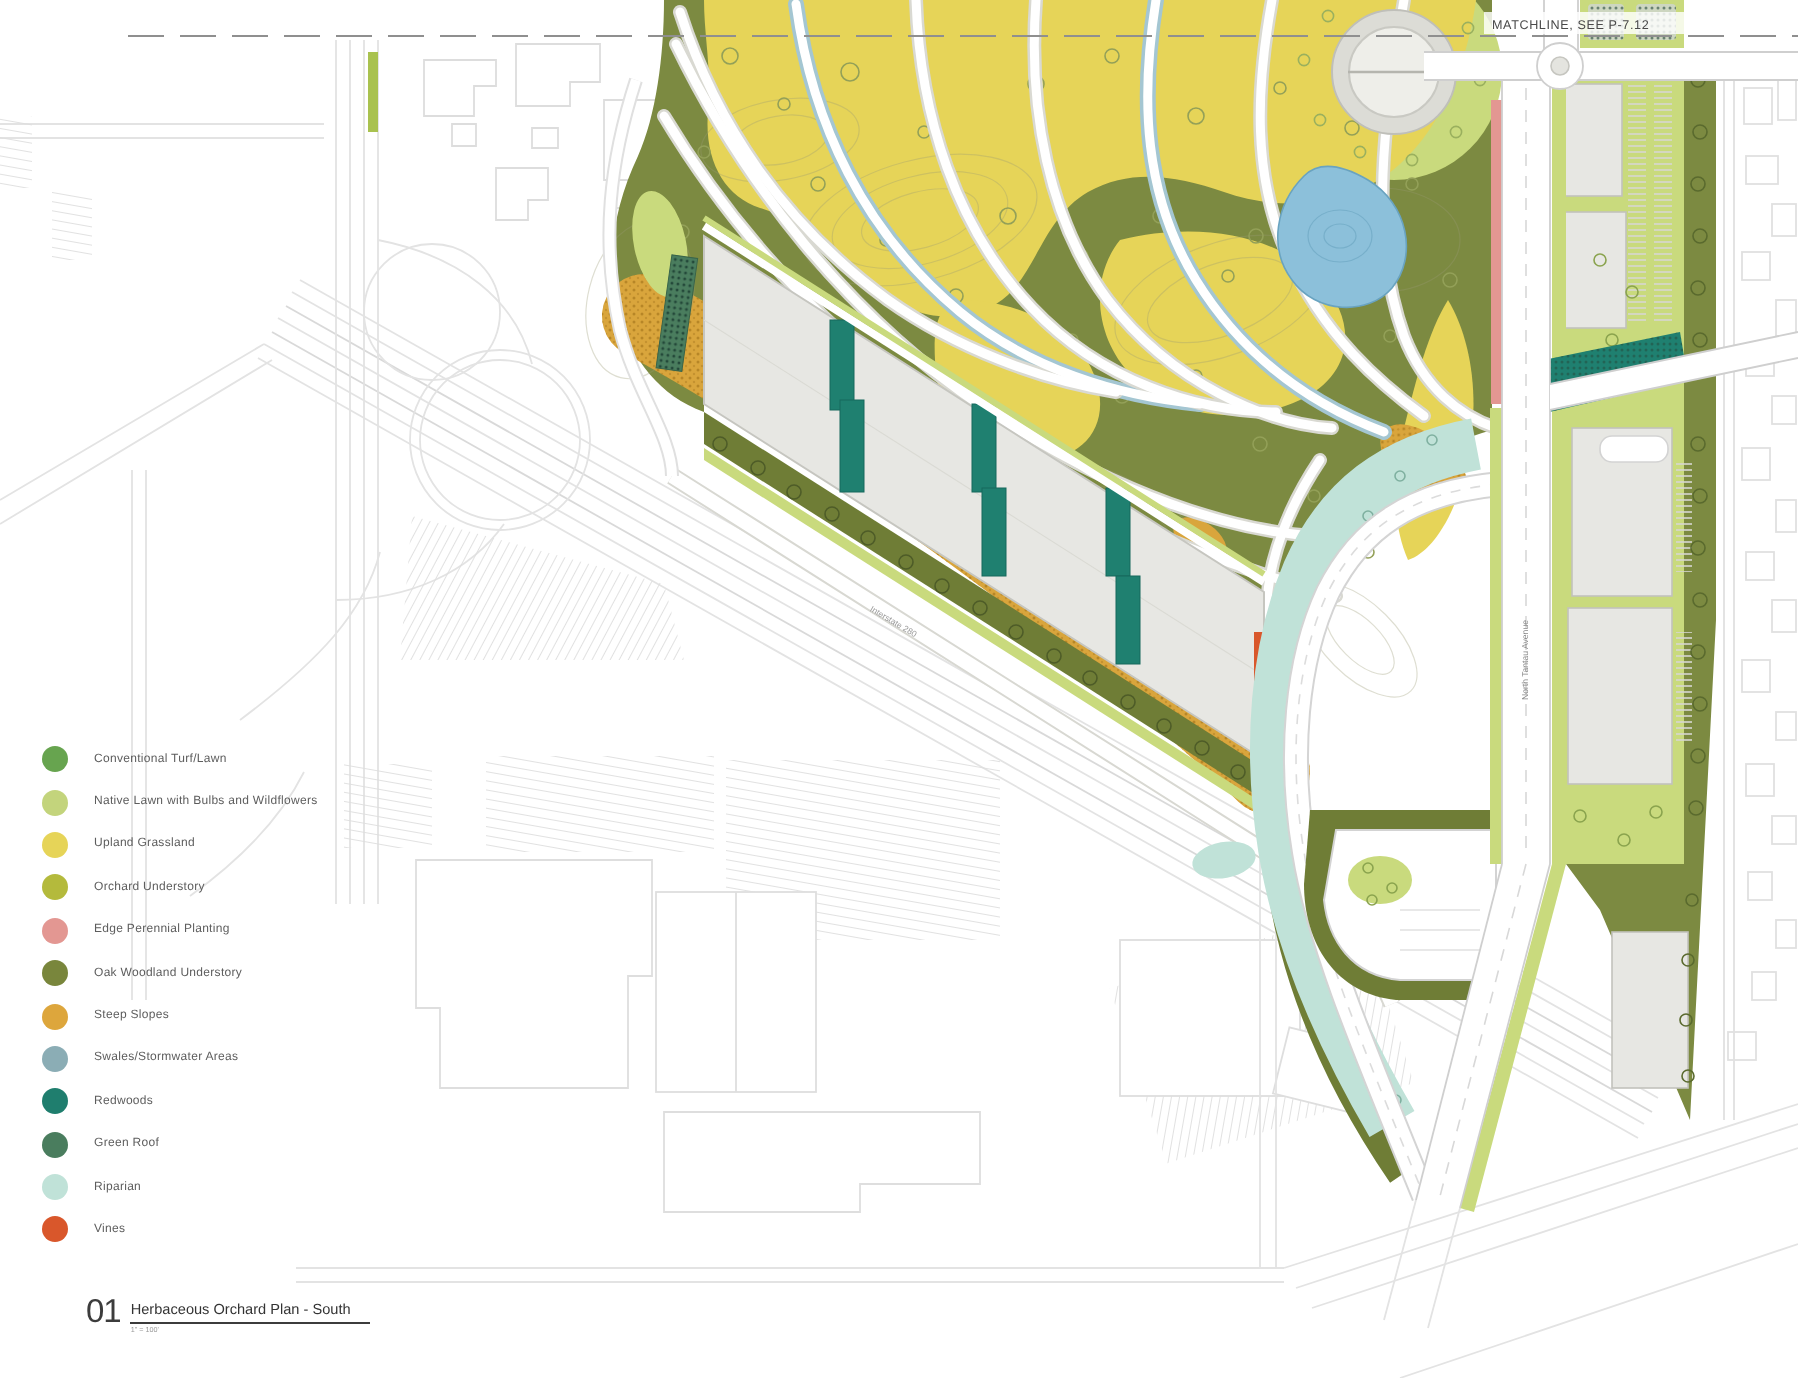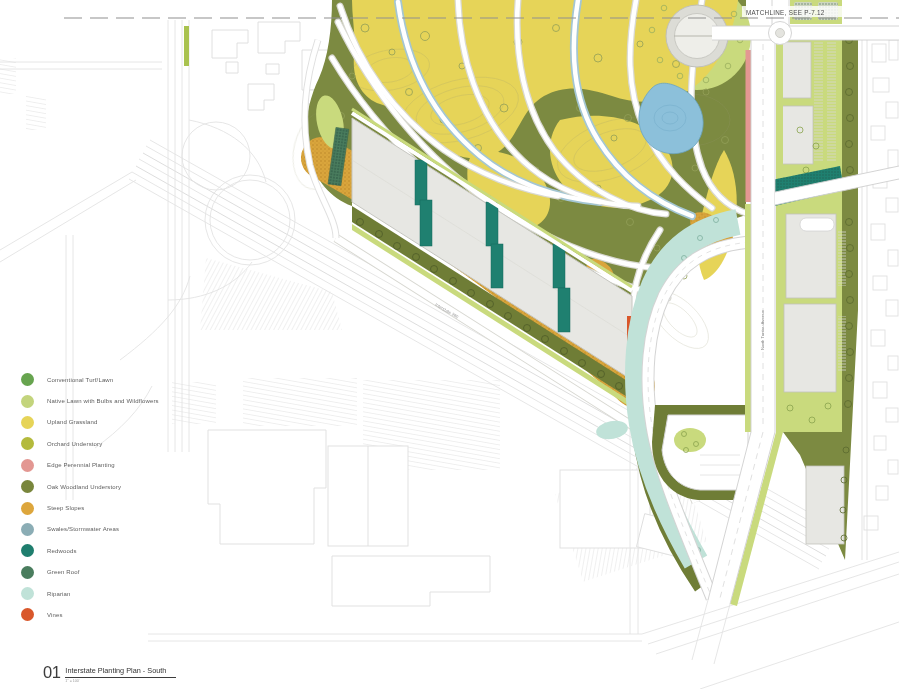--- a/index.html
+++ b/index.html
@@ -11,21 +11,21 @@
   
   #legend{position:absolute;left:21px;top:369px;width:220px;}
   .leg-row{height:21.4px;display:flex;align-items:center;gap:13px;}
   .leg-dot{width:13px;height:13px;border-radius:50%;flex:0 0 13px;}
   .leg-dot.dots{
     background-image:radial-gradient(#24493a 0.9px, transparent 1px);
     background-size:3px 3px;
   }
   .leg-label{font-size:6px;color:#5d5d5d;letter-spacing:.15px;white-space:nowrap;}
   
-  #title-block{position:absolute;left:43px;top:664px;display:flex;align-items:flex-start;}
+  #title-block{position:absolute;left:43px;top:648px;display:flex;align-items:flex-start;}
   #sheet-number{font-size:16.5px;color:#3c3c3c;line-height:17px;letter-spacing:-0.5px;margin-right:5px;}
   #title-col{padding-top:2px;}
   #sheet-title{font-size:7.3px;color:#333;border-bottom:0.7px solid #3c3c3c;padding-bottom:1.5px;padding-right:10px;white-space:nowrap;}
   #sheet-scale{font-size:3.6px;color:#999;margin-top:1px;}
   
   text{font-family:"Liberation Sans",sans-serif;}
 </style>
 </head>
 <body>
 
@@ -566,16 +566,16 @@
 
   <div class="leg-row">
     <span class="leg-dot" style="background: rgb(217, 87, 43);"></span>
     <span class="leg-label lbl">Vines</span>
   </div>
 </div>
 
 <div id="title-block">
   <div id="sheet-number">01</div>
   <div id="title-col">
-    <div id="sheet-title">Interstate Planting Plan - South</div>
+    <div id="sheet-title">Herbaceous Orchard Plan - South</div>
     <div id="sheet-scale">1" = 100'</div>
   </div>
 </div>
 
 </body></html>

